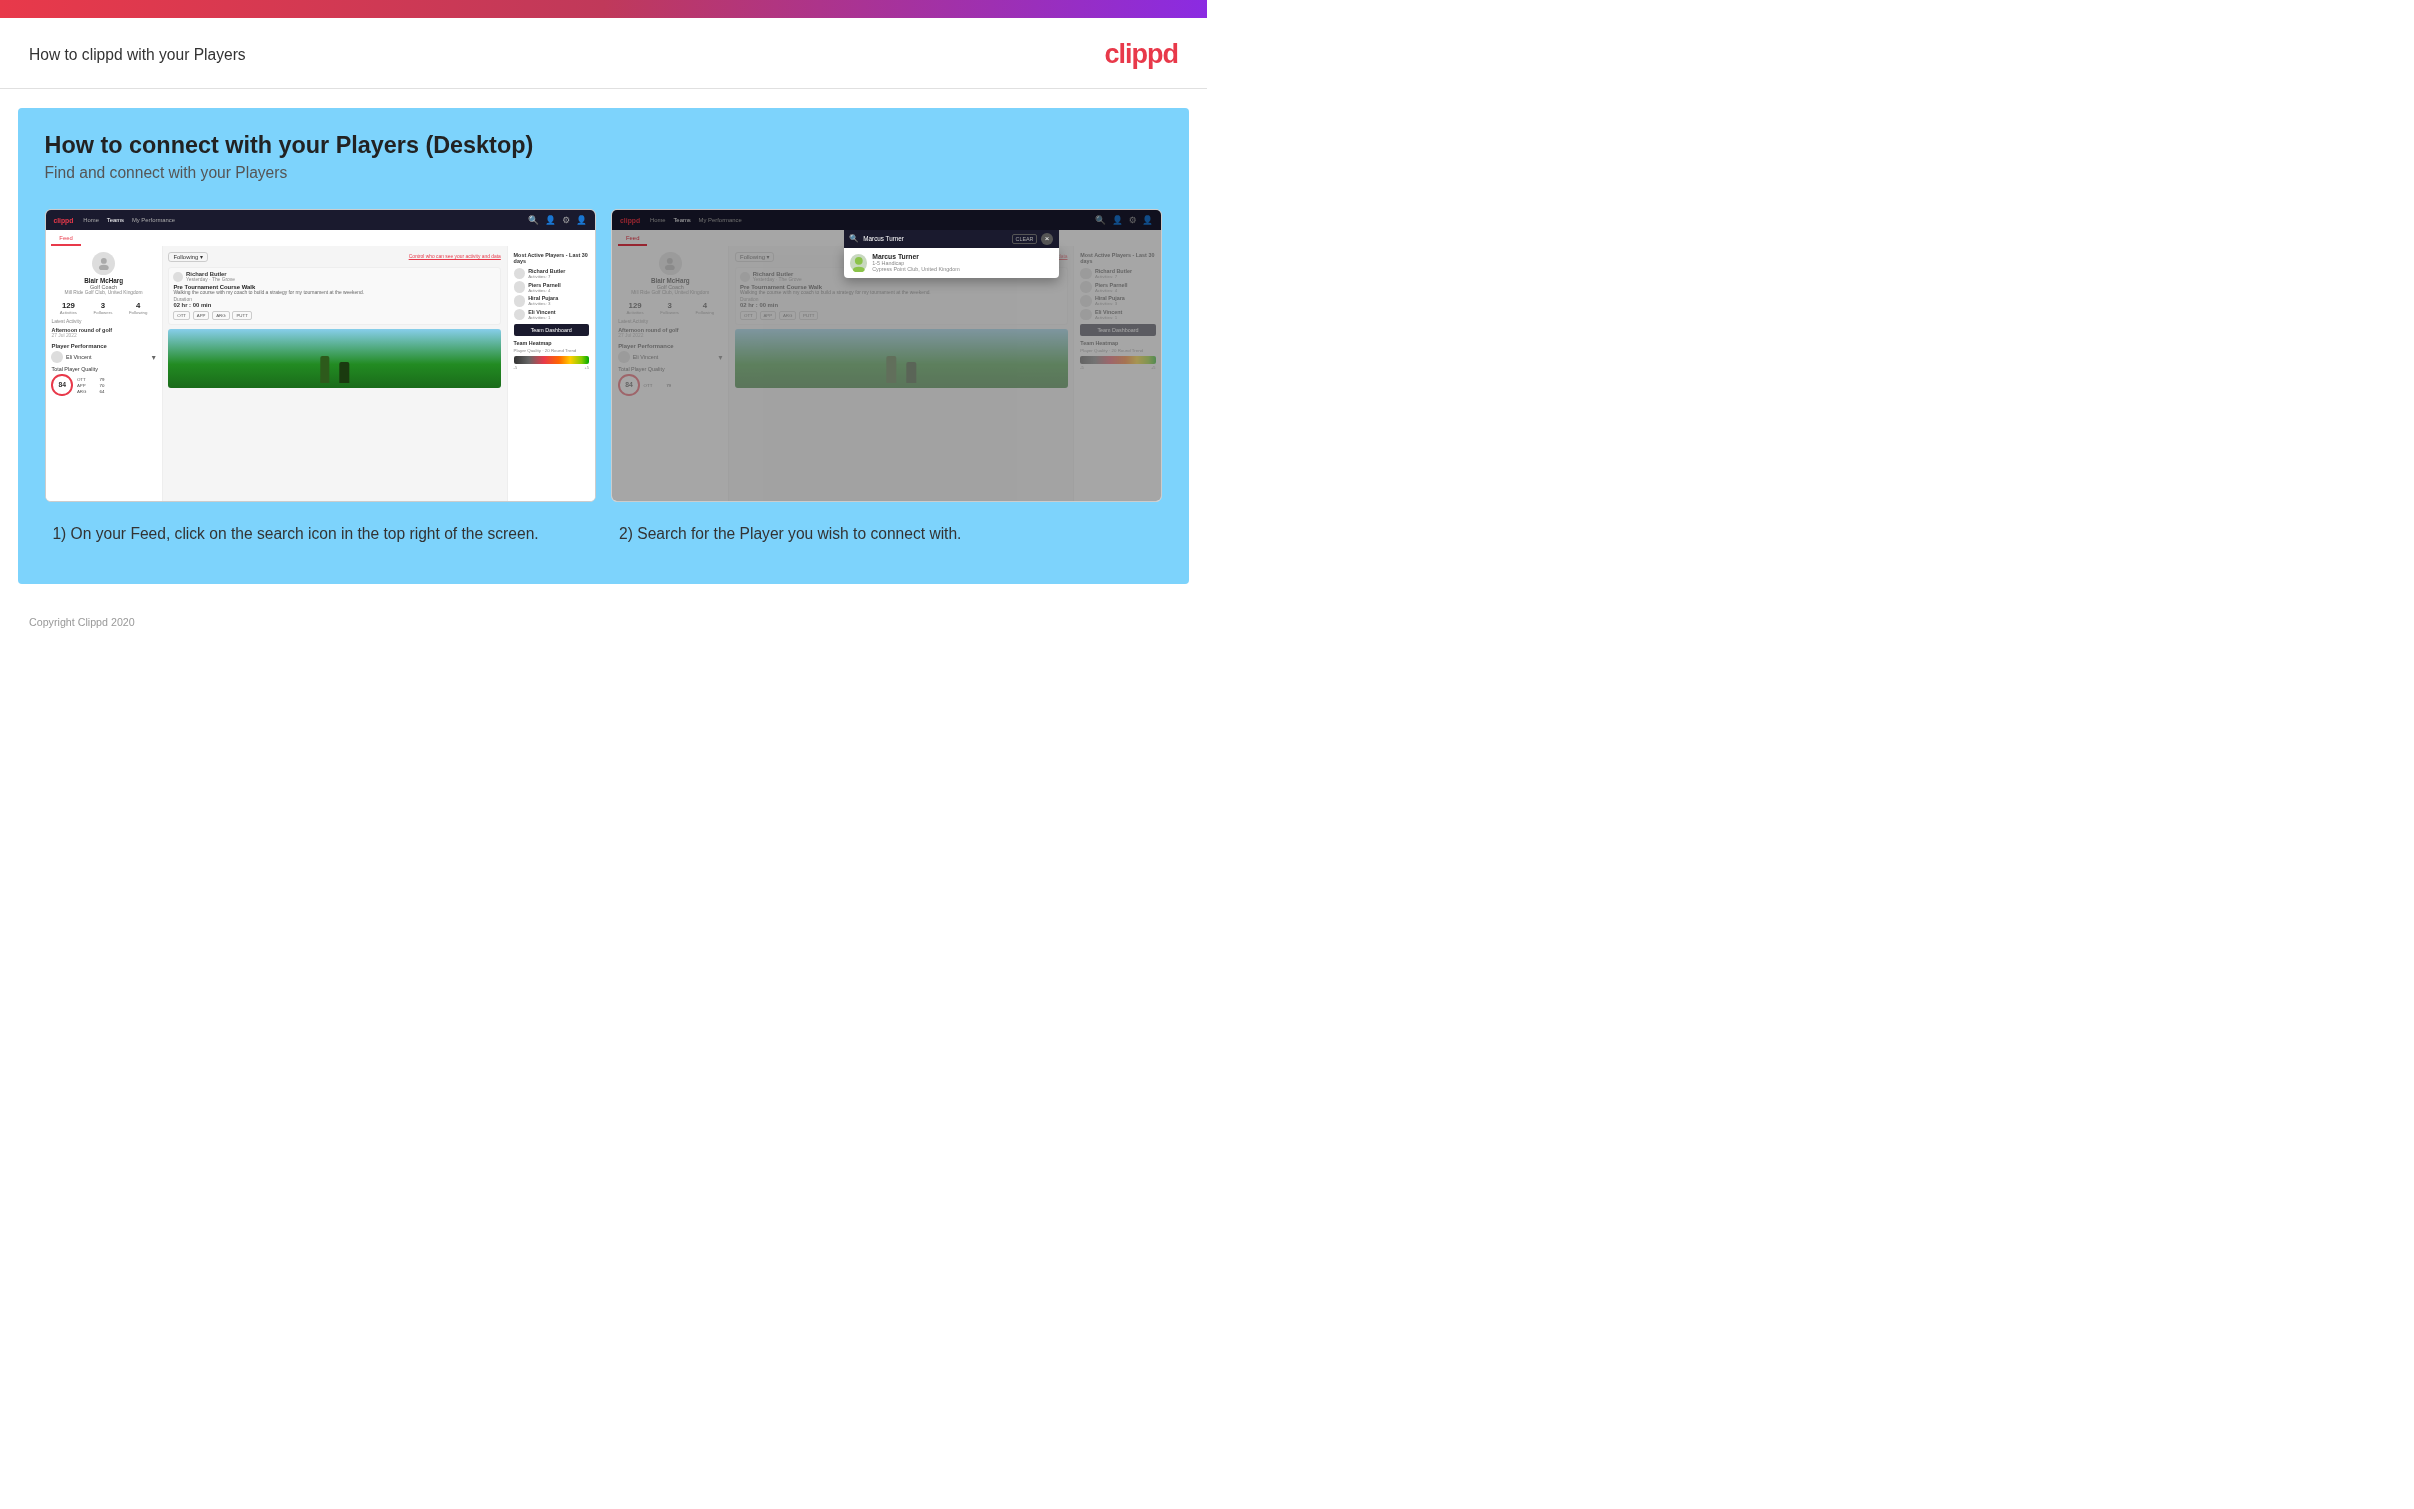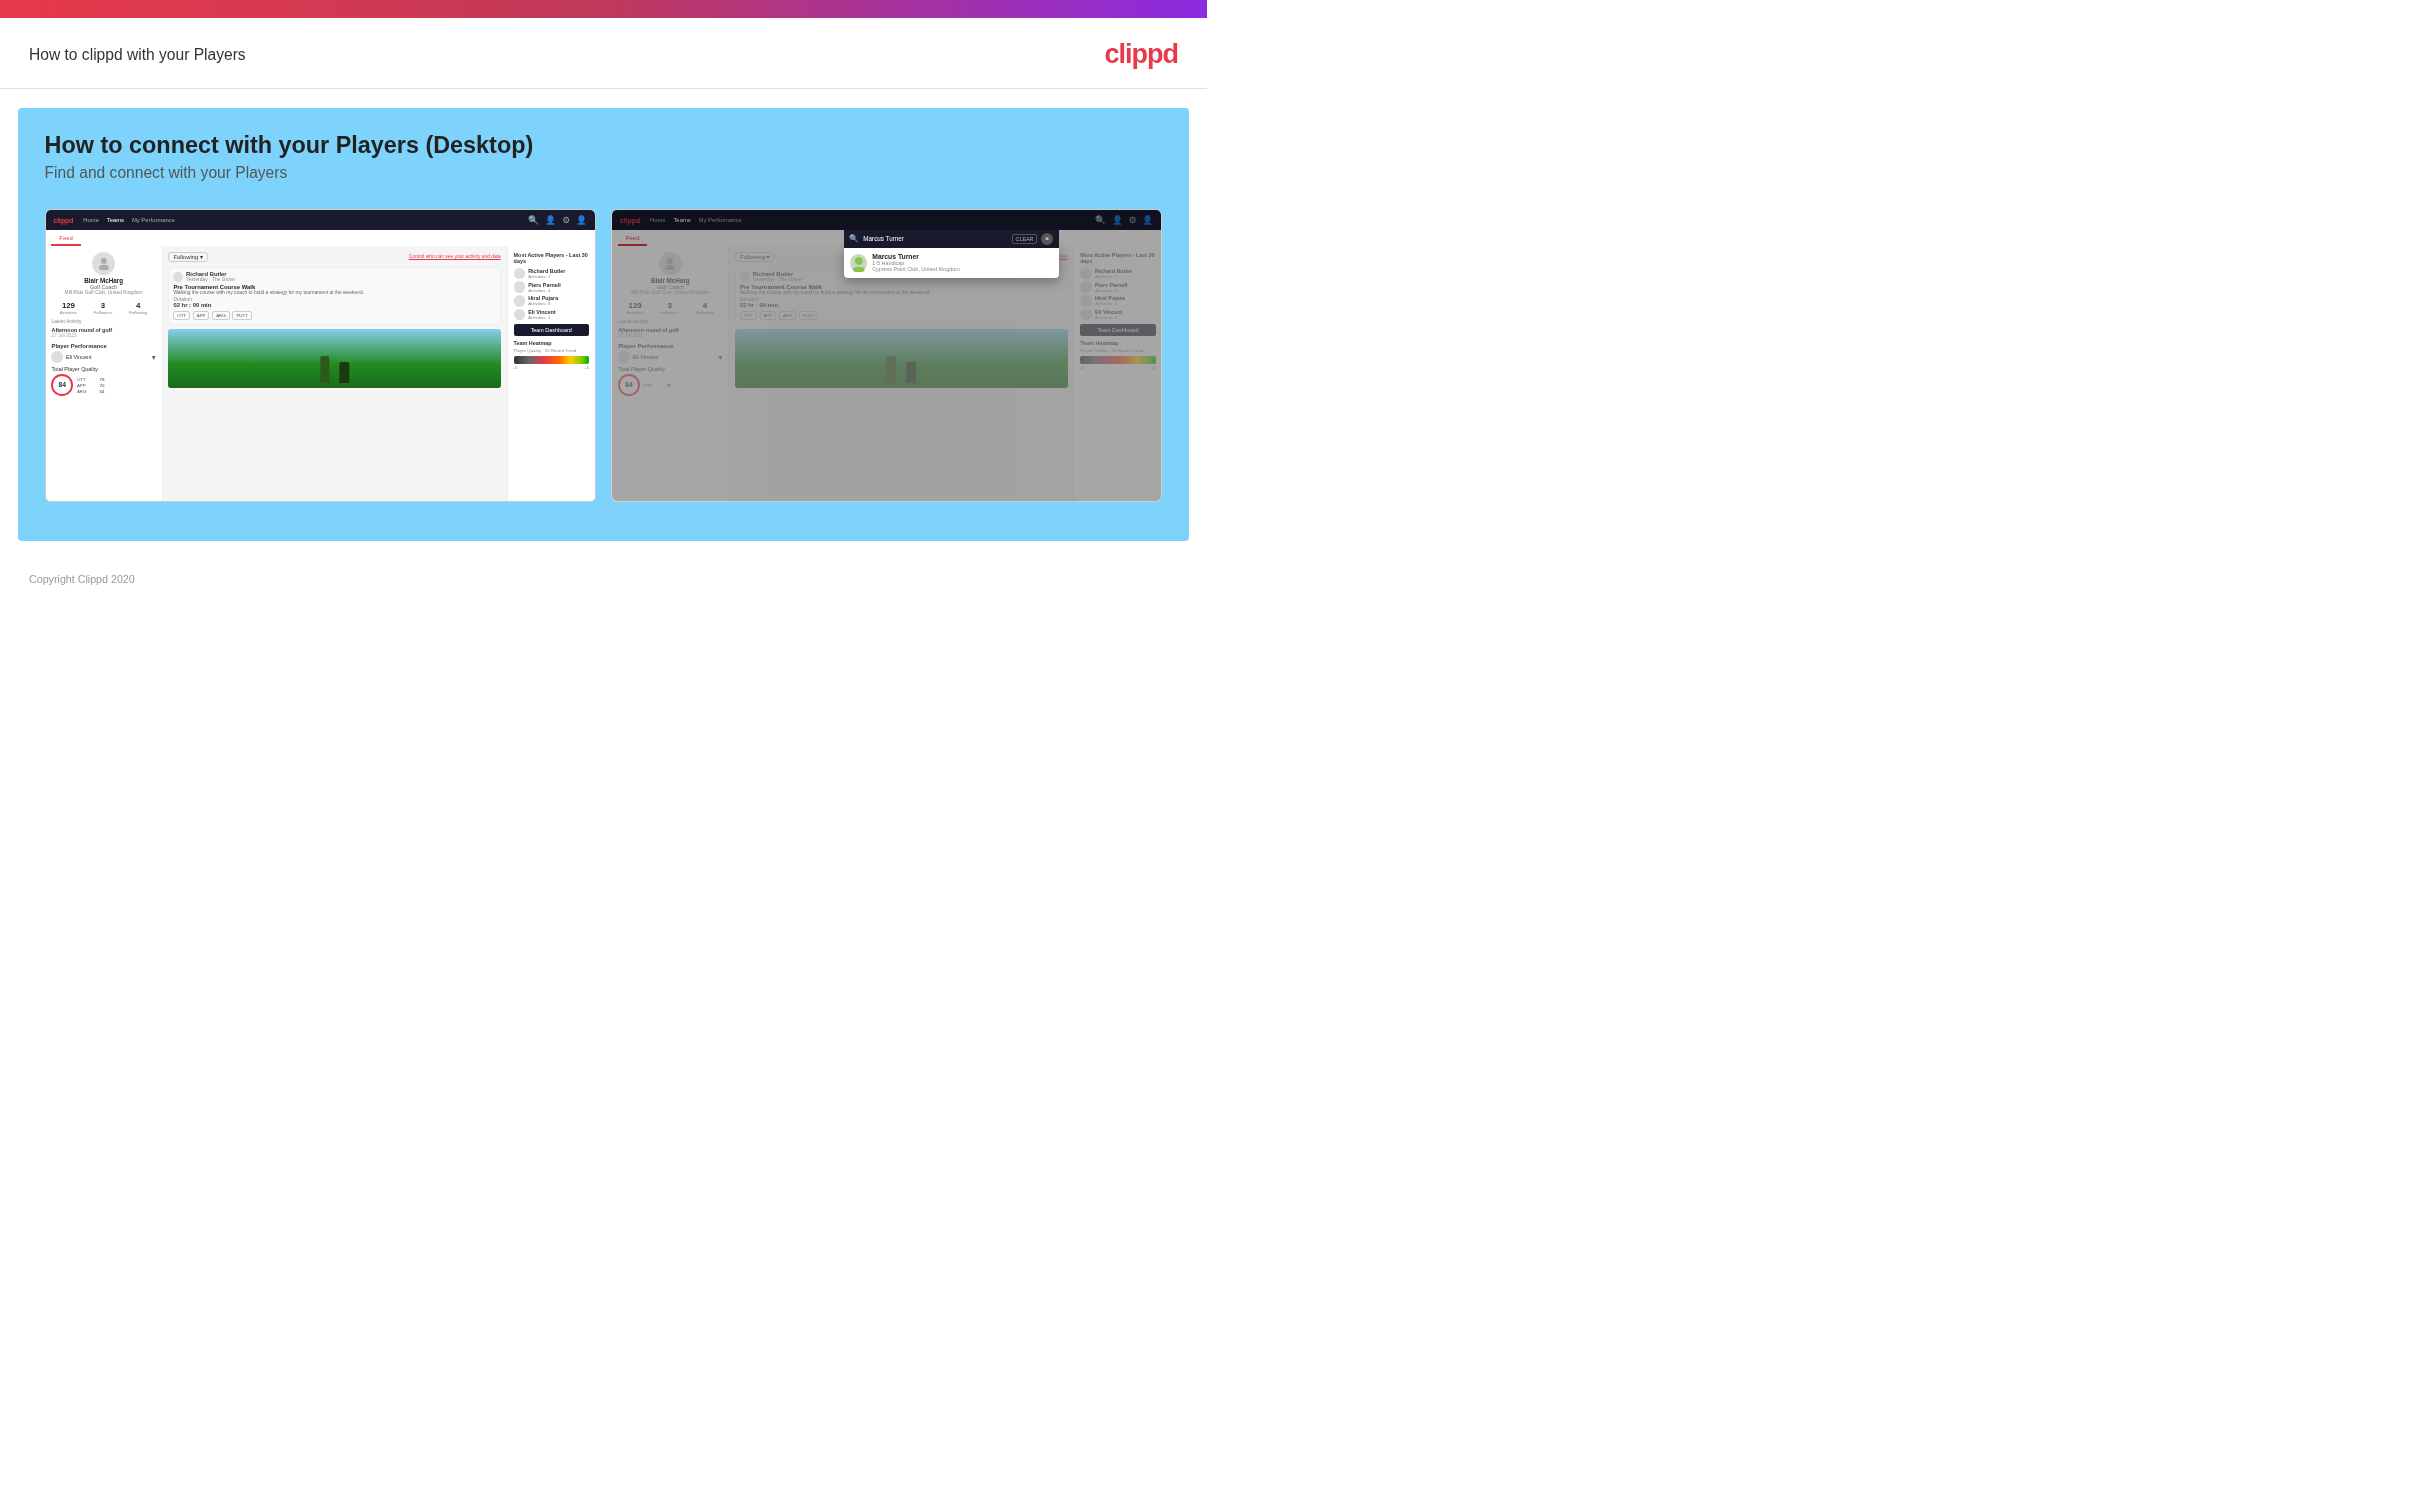--- a/index.html
+++ b/index.html
@@ -649,20 +649,21 @@
               <div style="font-size:4.4px;color:#888;margin-bottom:2.9px">Player Quality · 20 Round Trend</div>
               <div class="mini-heatmap-bar"></div>
               <div class="mini-heatmap-labels">
                 <span>-5</span>
                 <span>+5</span>
               </div>
             </div>
           </div>
         </div>
       </div>
+      <div class="caption-text">1) On your Feed, click on the search icon in the top right of the screen.</div>
     </div>
 
     <div class="screenshot-panel">
       <div class="screenshot-frame">
         <div class="mini-app" style="position:relative;">
 
           <div class="mini-nav">
             <span class="mini-logo">clippd</span>
             <div class="mini-nav-items">
               <span>Home</span>
@@ -824,20 +825,21 @@
                   <div class="mini-result-name">Marcus Turner</div>
                   <div class="mini-result-sub">1-5 Handicap</div>
                   <div class="mini-result-sub">Cypress Point Club, United Kingdom</div>
                 </div>
               </div>
             </div>
           </div>
 
         </div>
       </div>
+      <div class="caption-text">2) Search for the Player you wish to connect with.</div>
     </div>
 
   </div>
 </div>
 
 <div class="footer">
   <span>Copyright Clippd 2020</span>
 </div>
 
 

